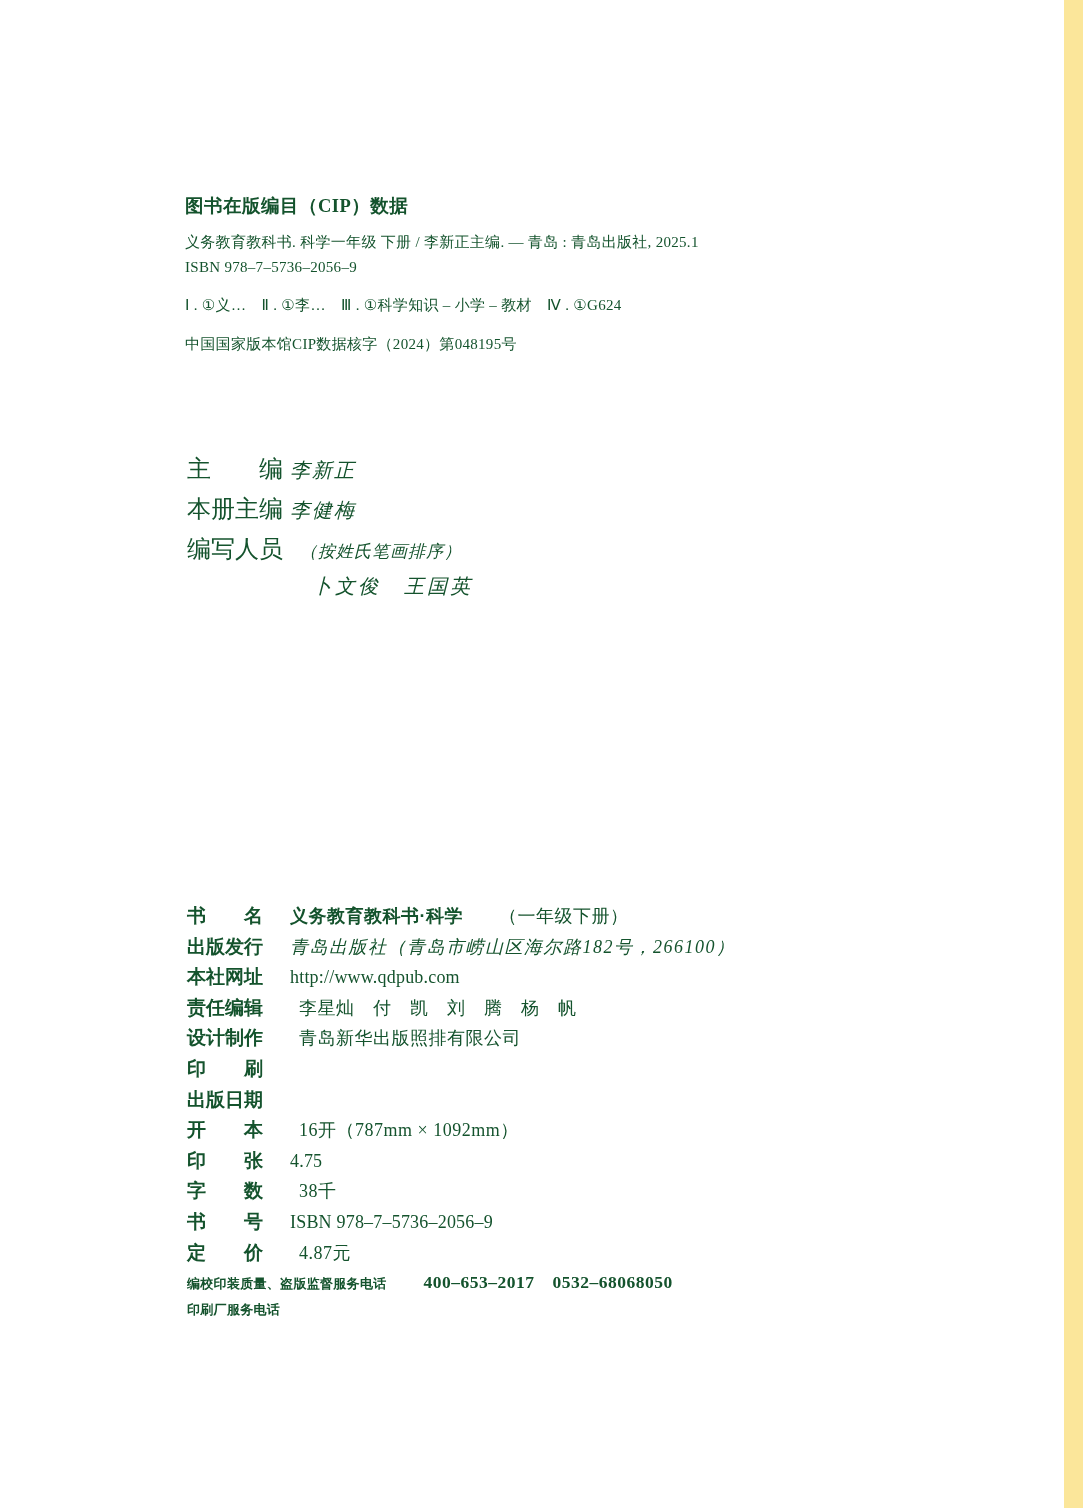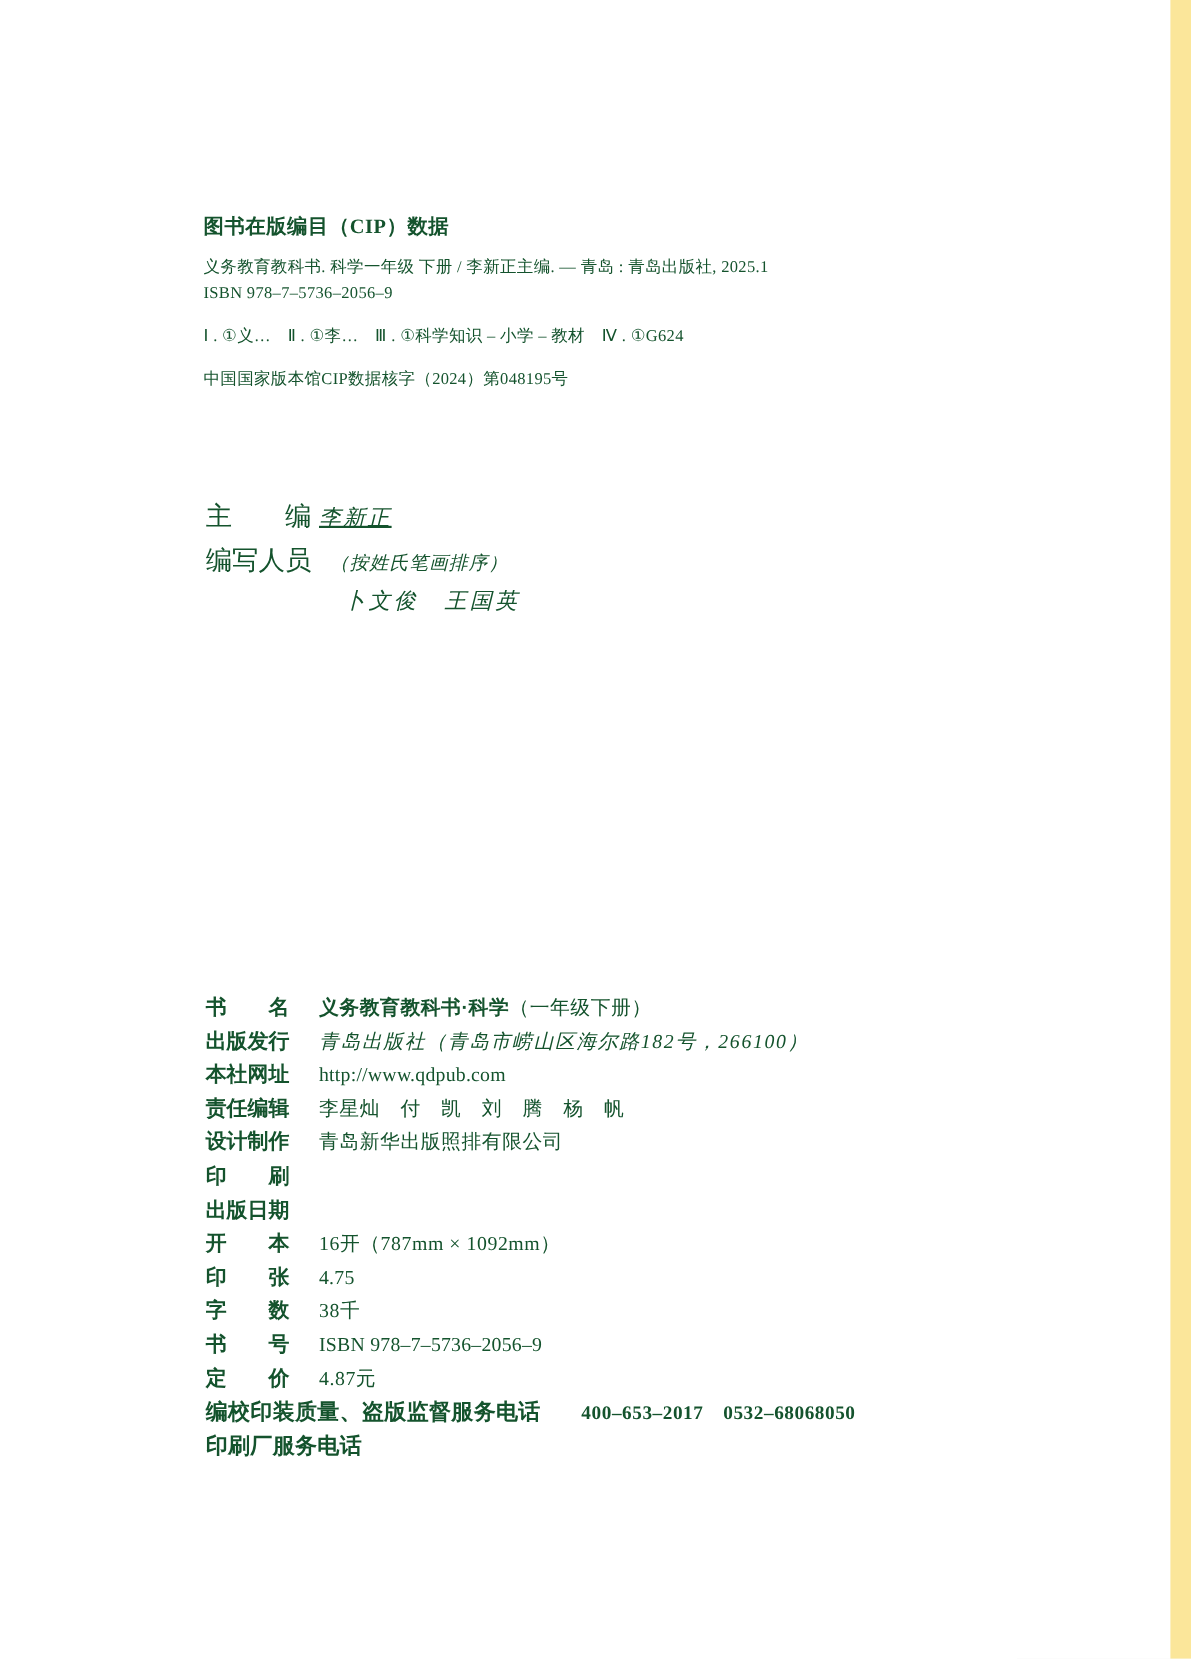--- a/index.html
+++ b/index.html
@@ -67,21 +67,20 @@
     font-size: 24px;
     white-space: pre;
     width: 96px;
     flex: none;
   }
   .editor-name {
     margin-left: 7px;
     font-size: 20px;
     letter-spacing: 2px;
     white-space: pre;
-    text-decoration: underline;
   }
   .editor-note {
     margin-left: 17px;
     font-size: 17px;
     letter-spacing: 1px;
     white-space: pre;
   }
   .members-row {
     height: 40px;
     padding-left: 125px;
@@ -109,37 +108,37 @@
     font-size: 19px;
     white-space: pre;
     width: 76px;
     flex: none;
   }
   .col-value {
     margin-left: 27px;
     font-size: 18px;
     white-space: pre;
   }
-  .v-song { letter-spacing: 0.5px; }
+  .v-song { letter-spacing: 0.5px; margin-left: 36px; }
   .v-kai  { font-style: italic; letter-spacing: 1.5px; }
   .v-lat  { letter-spacing: 0.2px; font-family: Liberation Serif, serif; }
   .v-heib {
     font-family: "Liberation Sans", sans-serif;
     font-weight: 700;
     letter-spacing: 0.5px;
   }
   .phone-row {
     display: flex;
     align-items: baseline;
     height: 30.6px;
   }
   .phone-label {
     font-family: "Liberation Sans", sans-serif;
     font-weight: 700;
-    font-size: 20px;
+    font-size: 13px;
     letter-spacing: 0.3px;
     white-space: pre;
   }
   .phone-numbers {
     margin-left: 37px;
     font-size: 17.5px;
     font-weight: 700;
     letter-spacing: 0.5px;
     white-space: pre;
   }
@@ -158,20 +157,24 @@
     <div class="cip-line cip-class">Ⅰ . ①义…　Ⅱ . ①李…　Ⅲ . ①科学知识 – 小学 – 教材　Ⅳ . ①G624</div>
     <div class="cip-line cip-record">中国国家版本馆CIP数据核字（2024）第048195号</div>
   </div>
 
   <div class="editors-section">
     <div class="editor-row">
       <span class="editor-label">主　　编</span>
       <span class="editor-name kai">李新正</span>
     </div>
     <div class="editor-row">
+      <span class="editor-label">本册主编</span>
+      <span class="editor-name kai">李健梅</span>
+    </div>
+    <div class="editor-row">
       <span class="editor-label">编写人员</span>
       <span class="editor-note kai">（按姓氏笔画排序）</span>
     </div>
     <div class="members-row kai">卜文俊　王国英</div>
   </div>
 
   <div class="colophon-section">
 
     <div class="col-row">
       <span class="col-label">书　　名</span>

